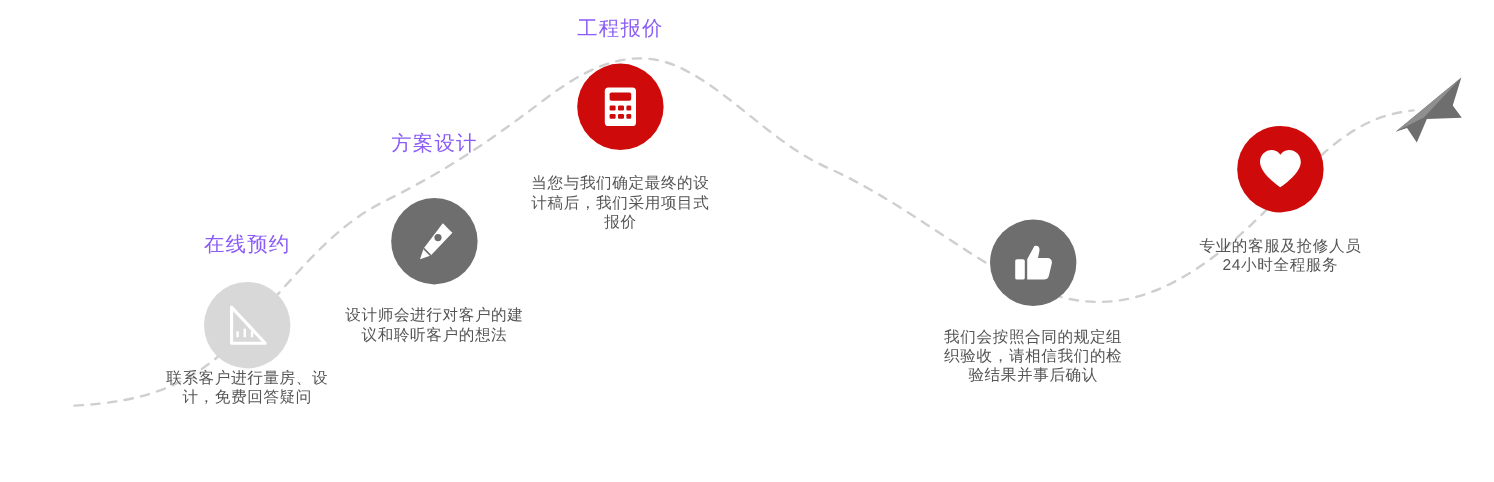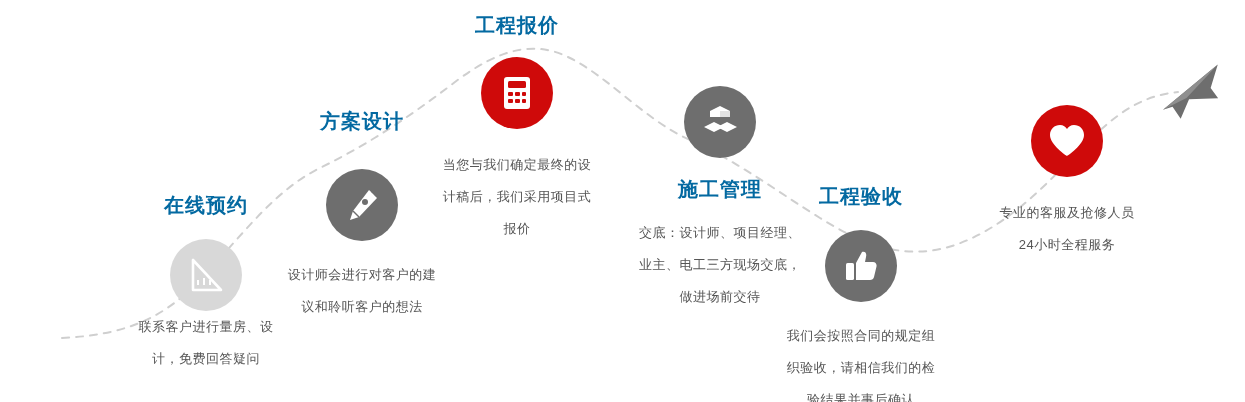--- a/index.html
+++ b/index.html
@@ -25,23 +25,23 @@
     width: 1245px;
     height: 402px;
     pointer-events: none;
   }
   .step {
     position: absolute;
     width: 200px;
     text-align: center;
   }
   .step-title {
-    font-size: 20px;
-    color: #0369a1;
-    font-weight: 700;
+    font-size: 17px;
+    color: #8b5cf6;
+    font-weight: 400;
     letter-spacing: 1px;
     white-space: nowrap;
   }
   .step-icon {
     width: 72px;
     height: 72px;
     border-radius: 50%;
     margin: 0 auto;
     display: flex;
     align-items: center;
@@ -51,21 +51,21 @@
     background: #6e6e6e;
   }
   .step-icon.red {
     background: #cf0a0a;
   }
   .step-icon.ghost {
     background: #d8d8d8;
   }
   .step-desc {
     font-size: 13px;
-    line-height: 32px;
+    line-height: 16px;
     color: #555555;
     letter-spacing: 0.5px;
     width: 150px;
     margin: 0 auto;
   }
   
   #step-0 { left: 106px; top: 192px; }
   #step-1 { left: 262px; top: 108px; }
   #step-2 { left: 417px; top: 12px; }
   #step-3 { left: 620px; top: 86px; }
@@ -147,36 +147,22 @@
         <rect x="18" y="19" width="5" height="4" rx="1" fill="#cf0a0a"></rect>
         <rect x="25" y="19" width="4" height="4" rx="1" fill="#cf0a0a"></rect>
         <rect x="11" y="26" width="5" height="4" rx="1" fill="#cf0a0a"></rect>
         <rect x="18" y="26" width="5" height="4" rx="1" fill="#cf0a0a"></rect>
         <rect x="25" y="26" width="4" height="4" rx="1" fill="#cf0a0a"></rect>
       </svg>
     </div>
     <div class="step-desc">当您与我们确定最终的设计稿后，我们采用项目式报价</div>
   </div>
 
-  <div class="step" id="step-3">
-    <div class="step-icon grey">
-      <svg width="40" height="40" viewBox="0 0 40 40">
-        <polygon points="20,4 30,9 20,14 10,9" fill="#ffffff"></polygon>
-        <polygon points="11,19 21,24 11,29 1,24" fill="#ffffff" transform="translate(3,1)"></polygon>
-        <polygon points="19,19 29,24 19,29 9,24" fill="#ffffff" transform="translate(8,1)"></polygon>
-        <rect x="10" y="9" width="10" height="6" fill="#ffffff"></rect>
-        <rect x="20" y="9" width="10" height="6" fill="#e2e2e2"></rect>
-      </svg>
-    </div>
-    <div class="step-title">施工管理</div>
-    <div class="step-desc">交底：设计师、项目经理、业主、电工三方现场交底，做进场前交待</div>
-  </div>
 
   <div class="step" id="step-4">
-    <div class="step-title">工程验收</div>
     <div class="step-icon grey">
       <svg width="38" height="38" viewBox="0 0 38 38">
         <path d="M14,16 L20,5 C23,4 25,6 24,10 L23,15 L31,15 C33.5,15 35,17 34.5,19.5 L32,30 C31.6,32 30,33 28,33 L14,33 Z" fill="#ffffff"></path>
         <rect x="4" y="16" width="8" height="17" rx="1.6" fill="#ffffff"></rect>
       </svg>
     </div>
     <div class="step-desc">我们会按照合同的规定组织验收，请相信我们的检验结果并事后确认</div>
   </div>
 
   <div class="step" id="step-5">

